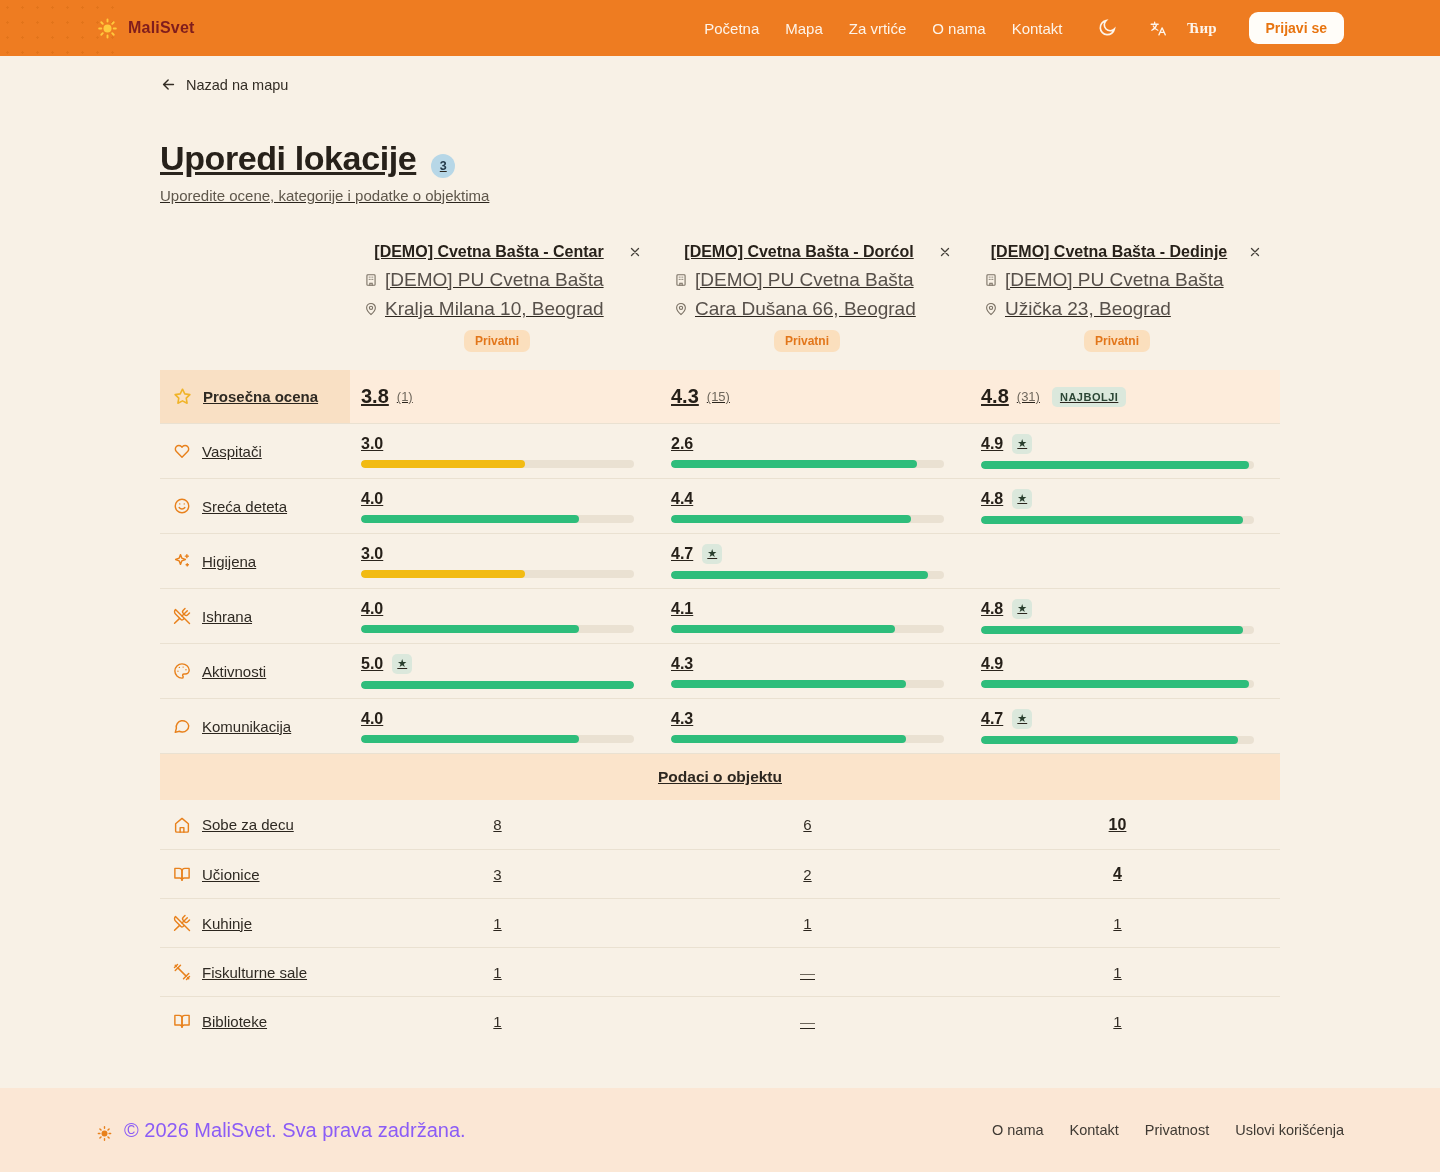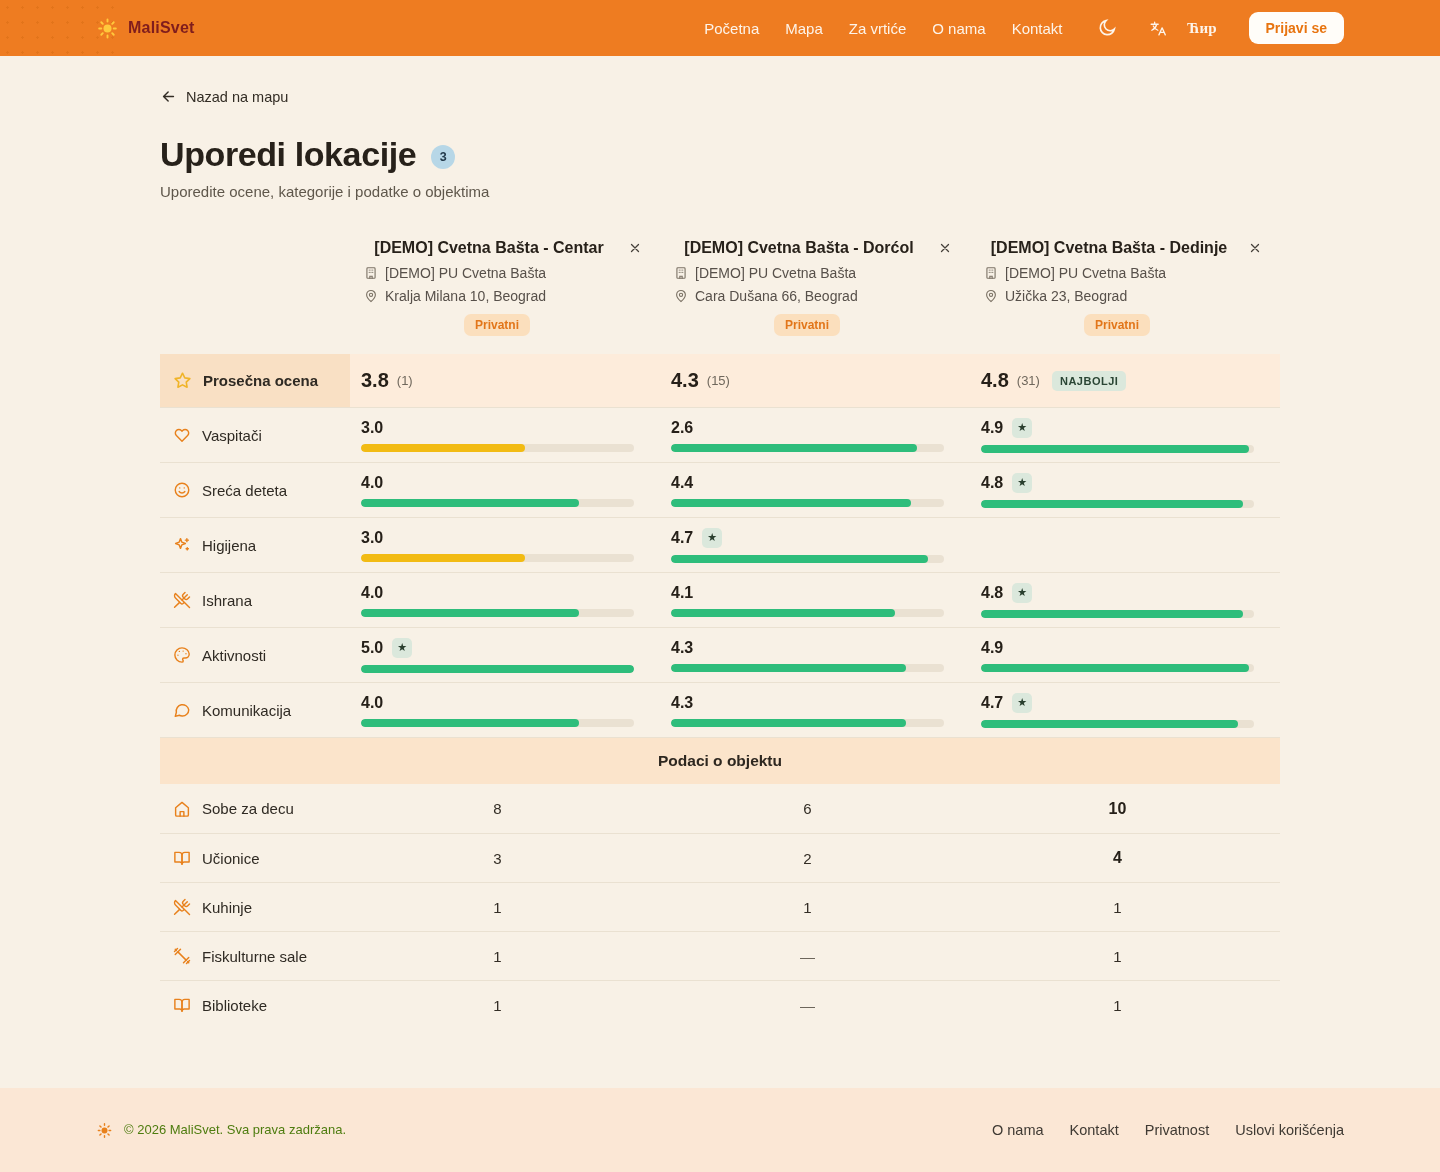--- a/index.html
+++ b/index.html
@@ -36,45 +36,45 @@
     color:#fdf4ea; font-size:15px; margin-left:32px; cursor:pointer;
     font-family:"Liberation Serif", serif; font-weight:700;
   }
   .signin-btn {
     margin-left:32px; background:#fffdf9; color:#e8740f; border:none;
     font-size:14px; font-weight:700; padding:8px 17px; border-radius:9px;
     cursor:pointer; font-family:inherit;
   }
 
   
-  main { flex:1; padding:32px 160px 26px; }
+  main { flex:1; padding:20px 160px 26px;text-decoration:underline; }
   .back-link {
     display:inline-flex; align-items:center; gap:9px; color:#332d25;
     font-size:14.5px; font-weight:500; text-decoration:none; cursor:pointer;
   }
-  .title-row { display:flex; align-items:center; margin-top:26px; }
+  .title-row { display:flex; align-items:flex-end; margin-top:42px; }
   h1 { font-size:34px; font-weight:800; letter-spacing:-.4px; color:#27211a; }
   .count-badge {
     width:24px; height:24px; border-radius:50%; background:#b7d7e7; color:#22394a;
     font-size:12.5px; font-weight:700; display:inline-flex; align-items:center;
     justify-content:center; margin-left:15px; margin-top:5px;
   }
   .subtitle { margin-top:9px; font-size:15px; color:#5f574b; }
 
   
   .cmp { margin-top:38px;text-align:center; }
   .row { display:grid; grid-template-columns:190px 1fr 1fr 1fr; align-items:center; }
   .row + .row { border-top:1px solid #eae1d1; }
 
   
   .loc-row { align-items:flex-start; padding-bottom:18px; }
   .loc-cell { position:relative; padding:0 30px 0 14px; }
   .loc-name { font-size:16px; font-weight:700; color:#27211a; padding-right:16px; line-height:1.25; }
   .loc-meta { display:flex; align-items:center; gap:7px; margin-top:7px;
-              font-size:14px; font-weight:500; color:#57504a; }
+              font-size:19px; font-weight:500; color:#57504a; }
   .loc-meta svg { color:#7b7265; flex:none; }
   .type-badge {
     display:inline-block; margin-top:10px; background:#fbdfbd; color:#e2761a;
     font-size:12px; font-weight:600; padding:4px 11px; border-radius:7px;
   }
   .close-btn {
     position:absolute; top:1px; right:16px; background:none; border:none;
     color:#45403a; cursor:pointer; padding:2px;
   }
 
@@ -120,21 +120,21 @@
   .fac-row { height:49px; }
   .fac-val { padding:0 26px 0 11px; font-size:15px; color:#332d25; }
   .fac-val.best-val { font-weight:700; font-size:16px; color:#262019; }
   .fac-val.muted-val { color:#6d665b; }
 
   
   footer {
     flex:none; height:84px; background:#fbe7d5; display:flex; align-items:center;
     justify-content:space-between; padding:0 96px;
   }
-  .foot-left { display:flex; align-items:flex-start; gap:11px; font-size:13px; color:#4d7c0f; }
+  .foot-left { display:flex; align-items:flex-end; gap:11px; font-size:20px; color:#8b5cf6; }
   .foot-left svg { color:#e8811c; }
   .foot-links { display:flex; gap:26px; }
   .foot-links a { color:#3f3a33; font-size:14.5px; font-weight:500; text-decoration:none; cursor:pointer; }
 </style>
 </head>
 <body>
 
 <svg width="0" height="0" style="position:absolute">
   <defs>
     <g id="i-sun">

